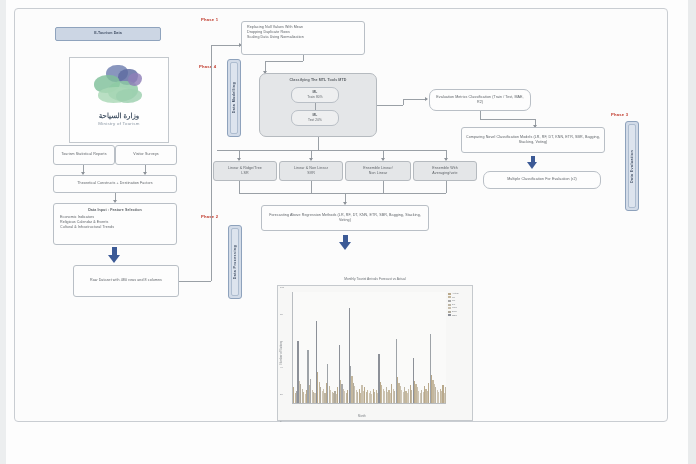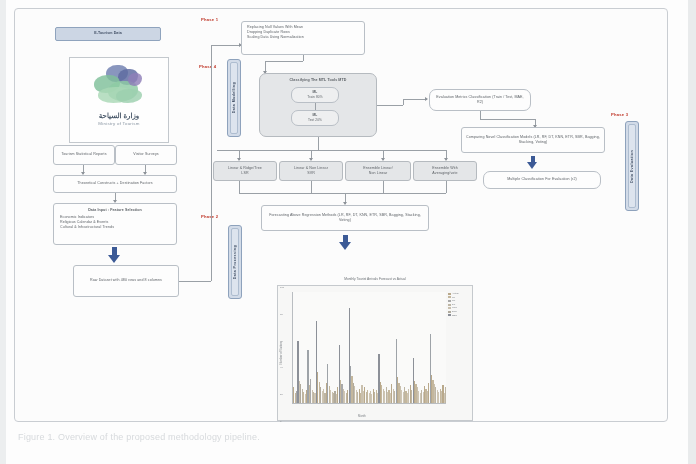--- a/index.html
+++ b/index.html
@@ -479,14 +479,13 @@
     <div class="ytick" style="top: 0%;">100</div>
         <div class="ytick" style="top: 20%;">80</div>
         <div class="ytick" style="top: 40%;">60</div>
         <div class="ytick" style="top: 60%;">40</div>
         <div class="ytick" style="top: 80%;">20</div>
         <div class="ytick" style="top: 100%;">0</div>
       </div>
 
   </div>
 
-  <div id="caption">Figure 1. Overview of the proposed methodology pipeline.</div>
 </div>
 
 </body></html>

